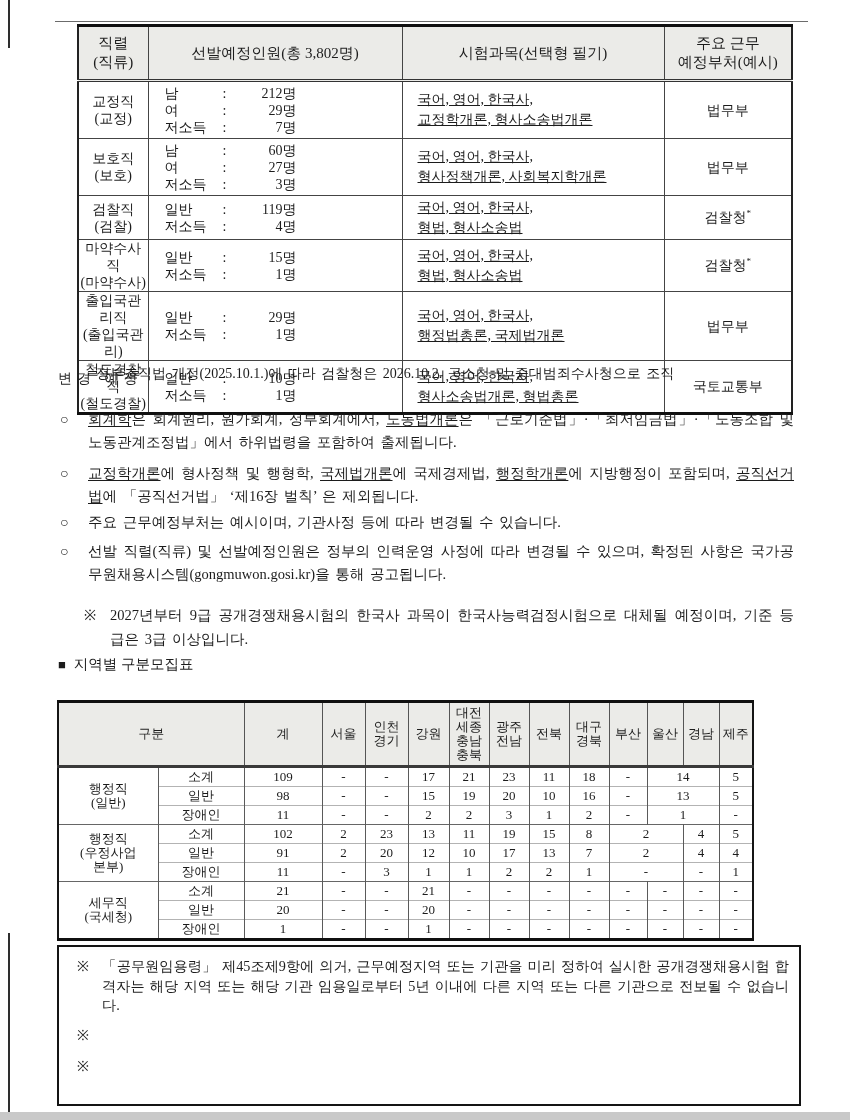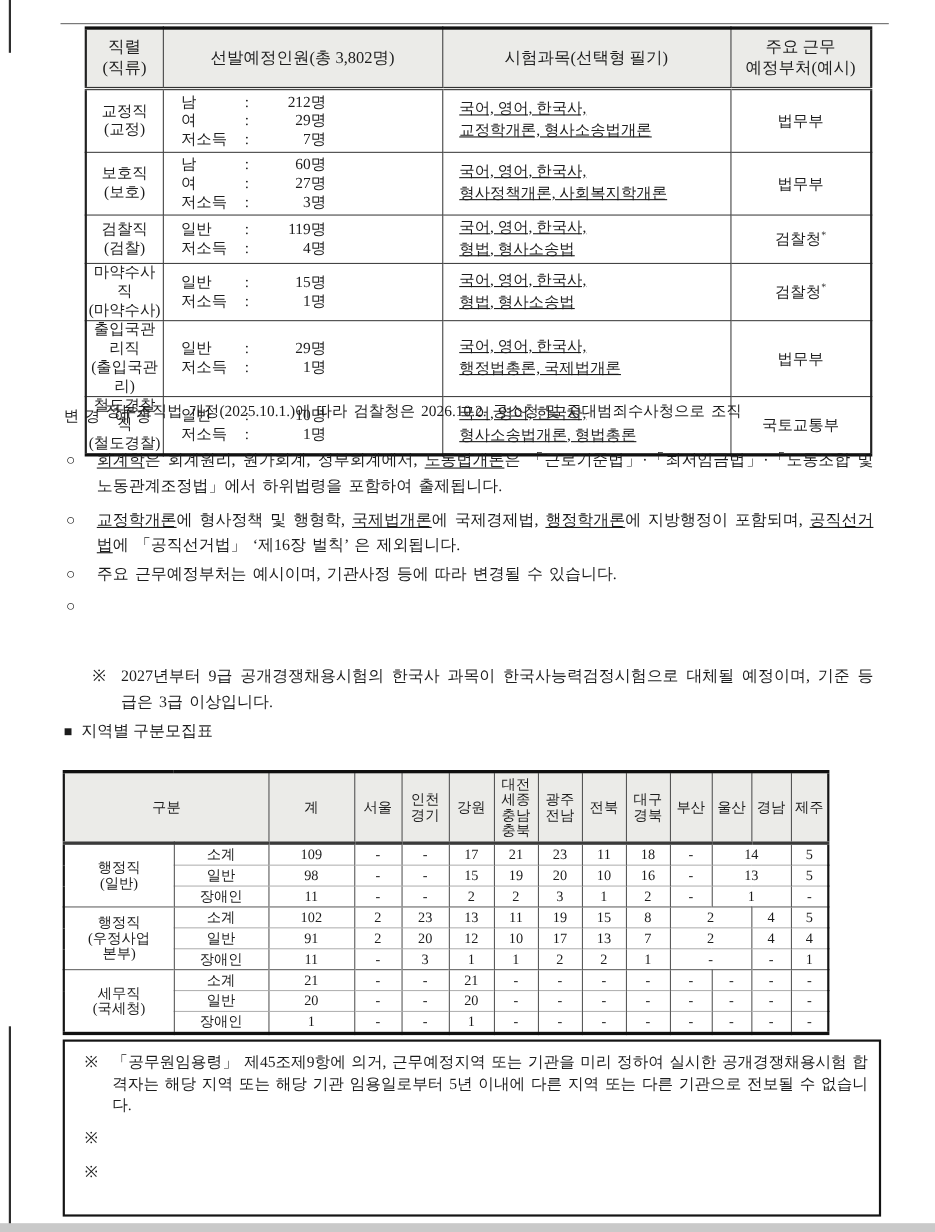--- a/index.html
+++ b/index.html
@@ -220,21 +220,21 @@
 <div class="bullet b1">
   <span class="mk">○</span><span><span class="u">회계학</span><span>은 회계원리, 원가회계, 정부회계에서, </span><span class="u">노동법개론</span><span>은 「근로기준법」·「최저임금법」·「노동조합 및 노동관계조정법」에서 하위법령을 포함하여 출제됩니다.</span></span>
 </div>
 <div class="bullet b2">
   <span class="mk">○</span><span><span class="u">교정학개론</span><span>에 형사정책 및 행형학, </span><span class="u">국제법개론</span><span>에 국제경제법, </span><span class="u">행정학개론</span><span>에 지방행정이 포함되며, </span><span class="u">공직선거법</span><span>에 「공직선거법」 ‘제16장 벌칙’ 은 제외됩니다.</span></span>
 </div>
 <div class="bullet b3">
   <span class="mk">○</span><span><span>주요 근무예정부처는 예시이며, 기관사정 등에 따라 변경될 수 있습니다.</span></span>
 </div>
 <div class="bullet b4">
-  <span class="mk">○</span>
+  <span class="mk">○</span><span><span>선발 직렬(직류) 및 선발예정인원은 정부의 인력운영 사정에 따라 변경될 수 있으며, 확정된 사항은 국가공무원채용시스템(gongmuwon.gosi.kr)을 통해 공고됩니다.</span></span>
 </div>
 
 <div class="ast-note">
   <span class="mk">※</span><span>2027년부터 9급 공개경쟁채용시험의 한국사 과목이 한국사능력검정시험으로 대체될 예정이며, 기준 등급은 3급 이상입니다.</span>
 </div>
 
 <div class="sec2-title">
   <span class="mk">■</span><span>지역별 구분모집표</span>
 </div>
 

